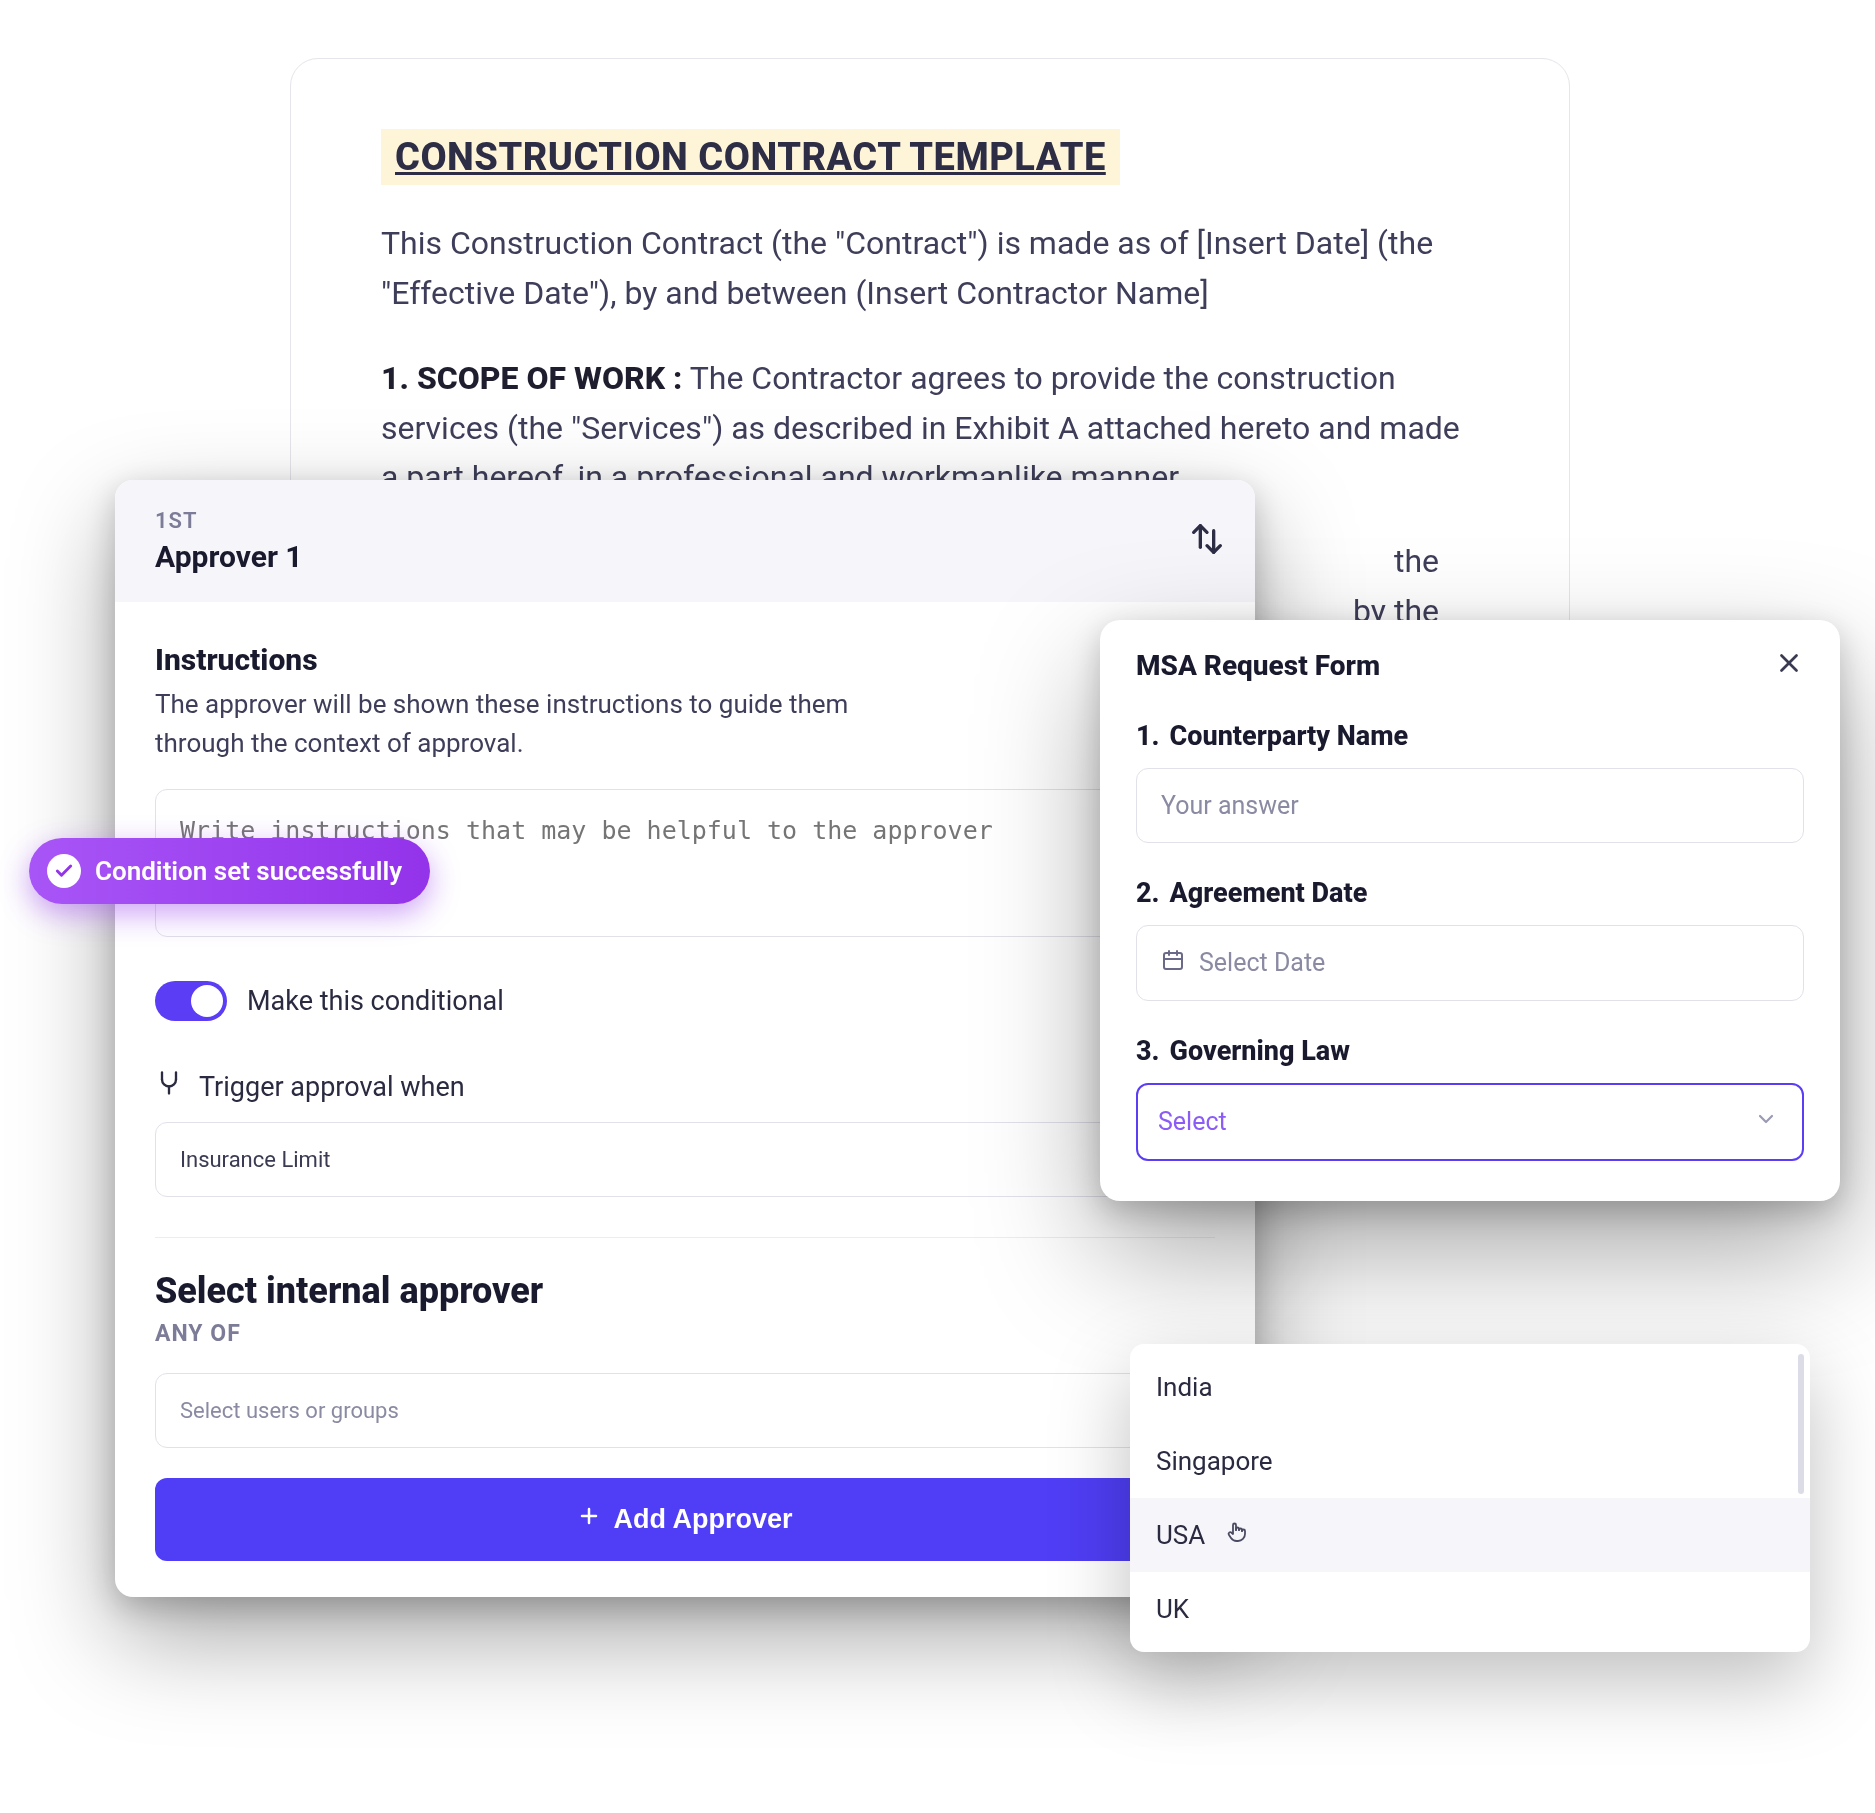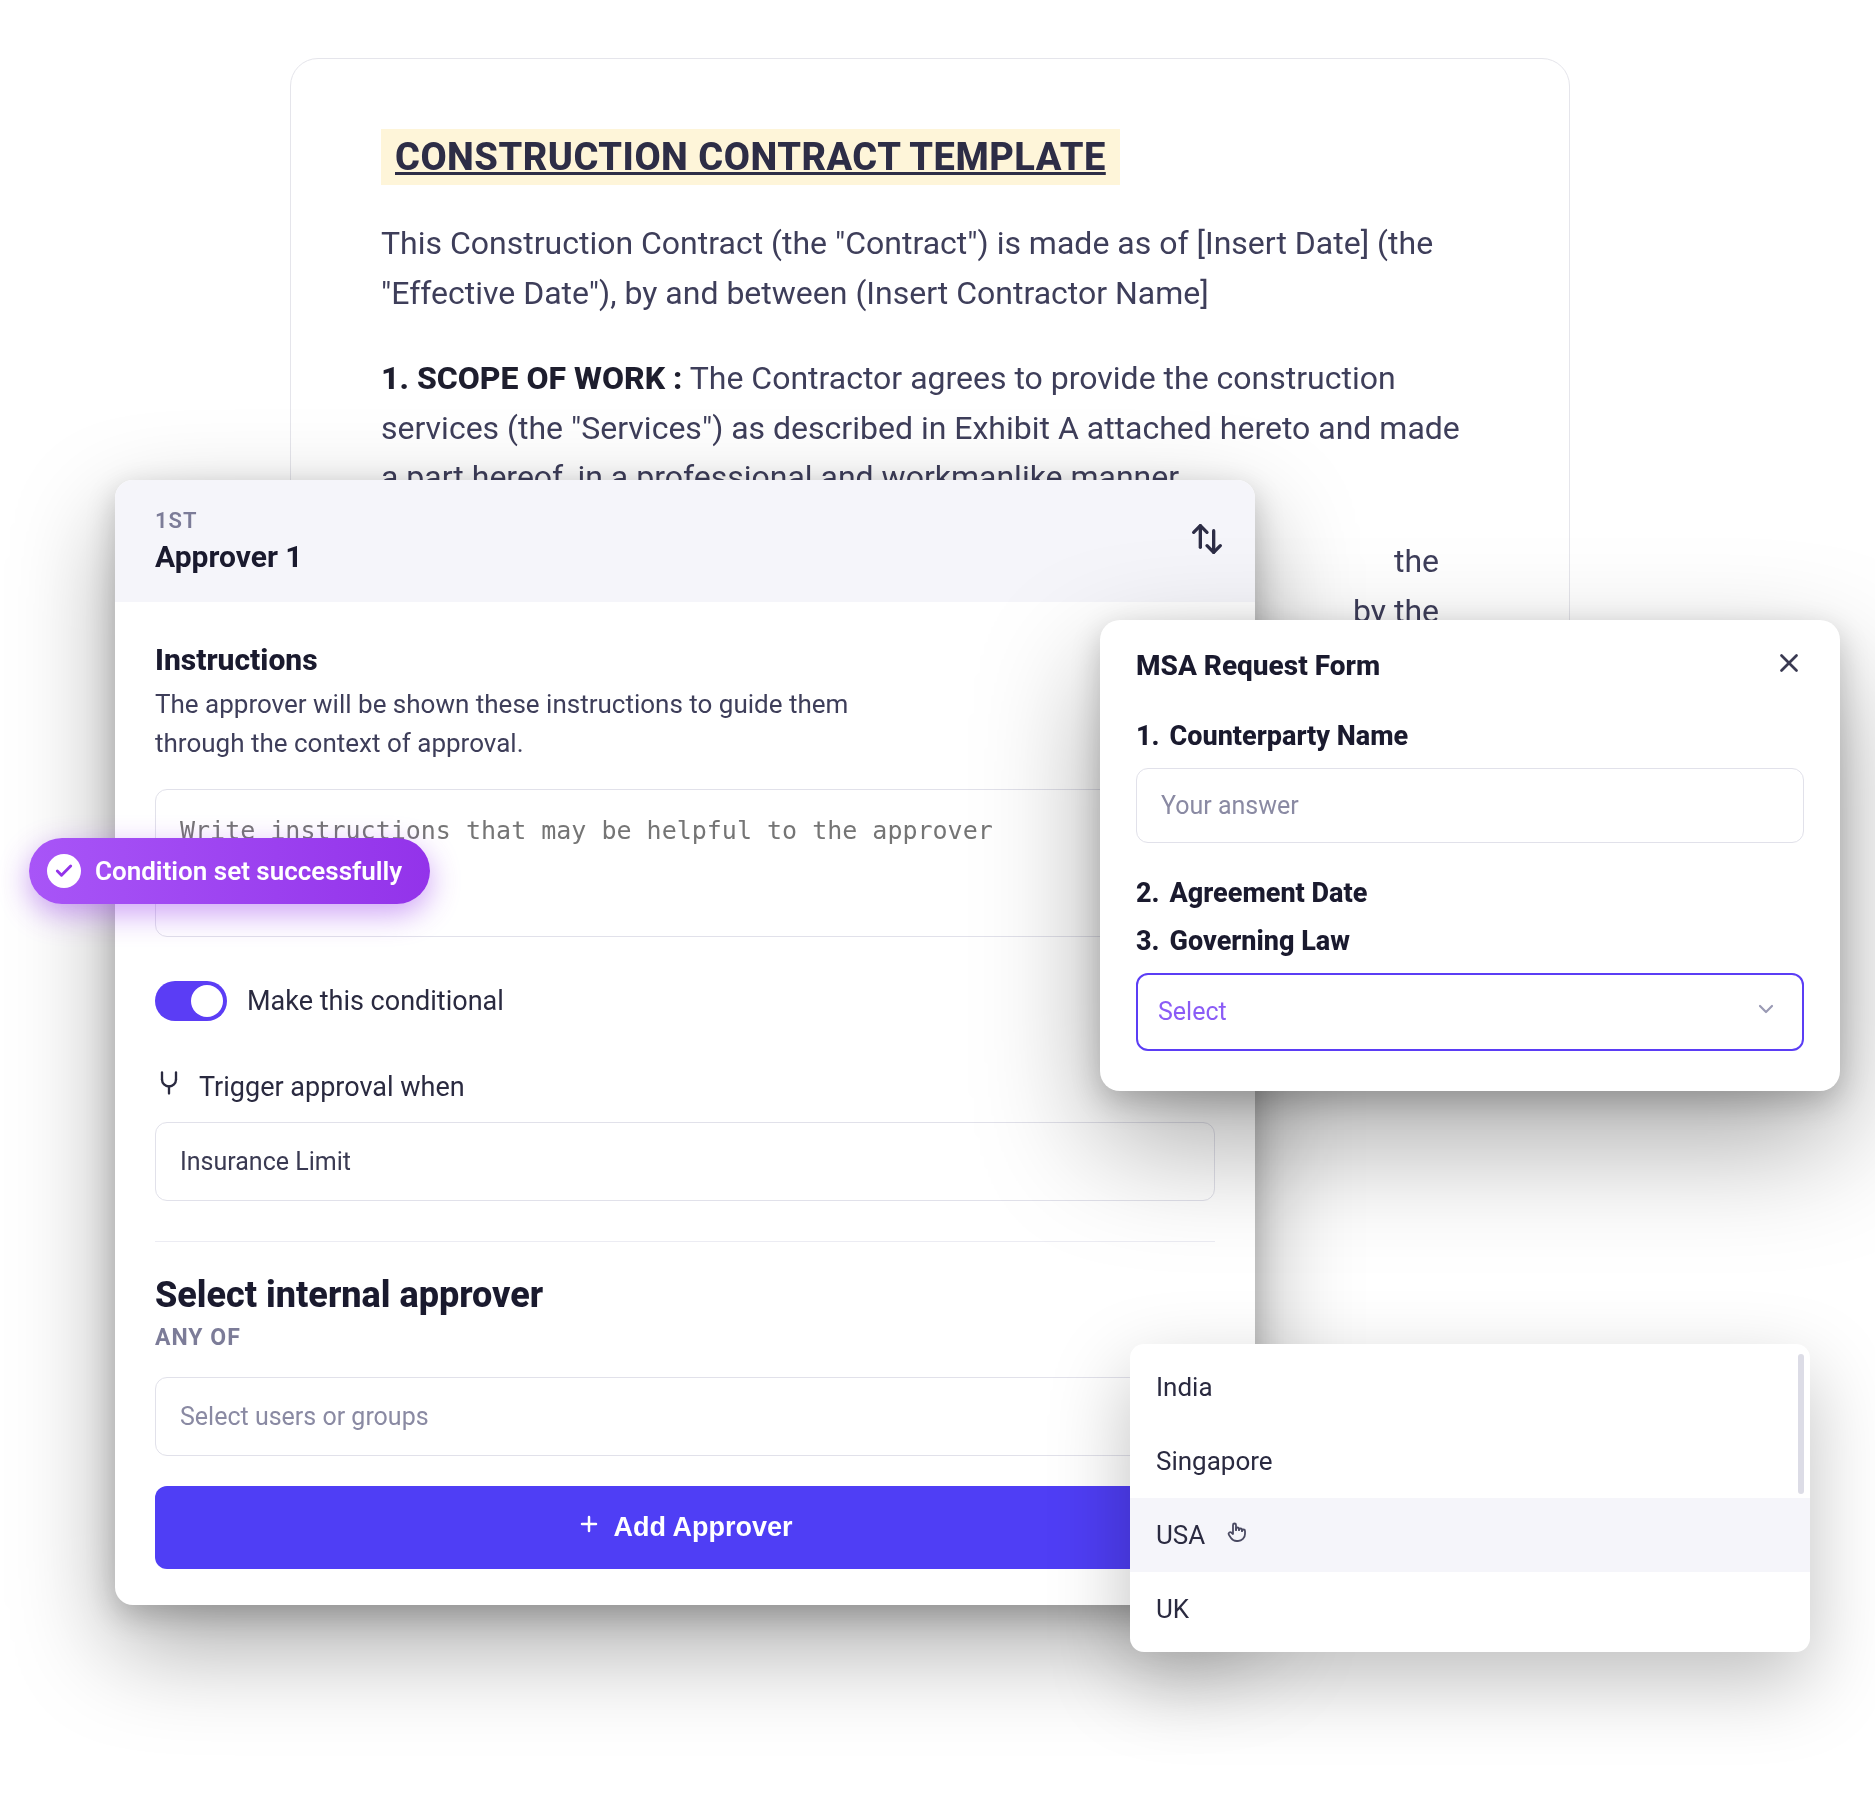--- a/index.html
+++ b/index.html
@@ -168,21 +168,21 @@
       color: #2a2a40;
       font-size: 27px;
     }
     .trigger-row svg { color: #2a2a40; }
 
     .select-box {
       width: 100%;
       border: 1px solid #e1e1ea;
       border-radius: 12px;
       padding: 24px;
-      font-size: 25px;
+      font-size: 22px;
       color: #3a3a52;
       background: #fff;
     }
 
     .divider {
       height: 1px;
       background: #ececf3;
       margin: 40px 0 32px;
     }
 
@@ -413,20 +413,31 @@
       <span>Counterparty Name</span>
     </div>
     <div class="field-input">
       <span class="placeholder-text">Your answer</span>
     </div>
 
     <div class="field-label">
       <span>2.</span>
       <span>Agreement Date</span>
     </div>
+    <div class="field-input">
+      <span style="color:#6a6a88;">
+        <svg width="24" height="24" viewBox="0 0 24 24" fill="none" stroke="currentColor" stroke-width="2" stroke-linecap="round" stroke-linejoin="round">
+            <rect x="3" y="5" width="18" height="16" rx="2"></rect>
+            <line x1="16" y1="3" x2="16" y2="7"></line>
+            <line x1="8" y1="3" x2="8" y2="7"></line>
+            <line x1="3" y1="11" x2="21" y2="11"></line>
+          </svg>
+      </span>
+      <span class="placeholder-text">Select Date</span>
+    </div>
 
     <div class="field-label">
       <span>3.</span>
       <span>Governing Law</span>
     </div>
     <div class="field-select active">
       <span>Select</span>
       <span class="chev">
         <svg width="24" height="24" viewBox="0 0 24 24" fill="none" stroke="currentColor" stroke-width="2.2" stroke-linecap="round" stroke-linejoin="round">
             <polyline points="6 9 12 15 18 9"></polyline>

